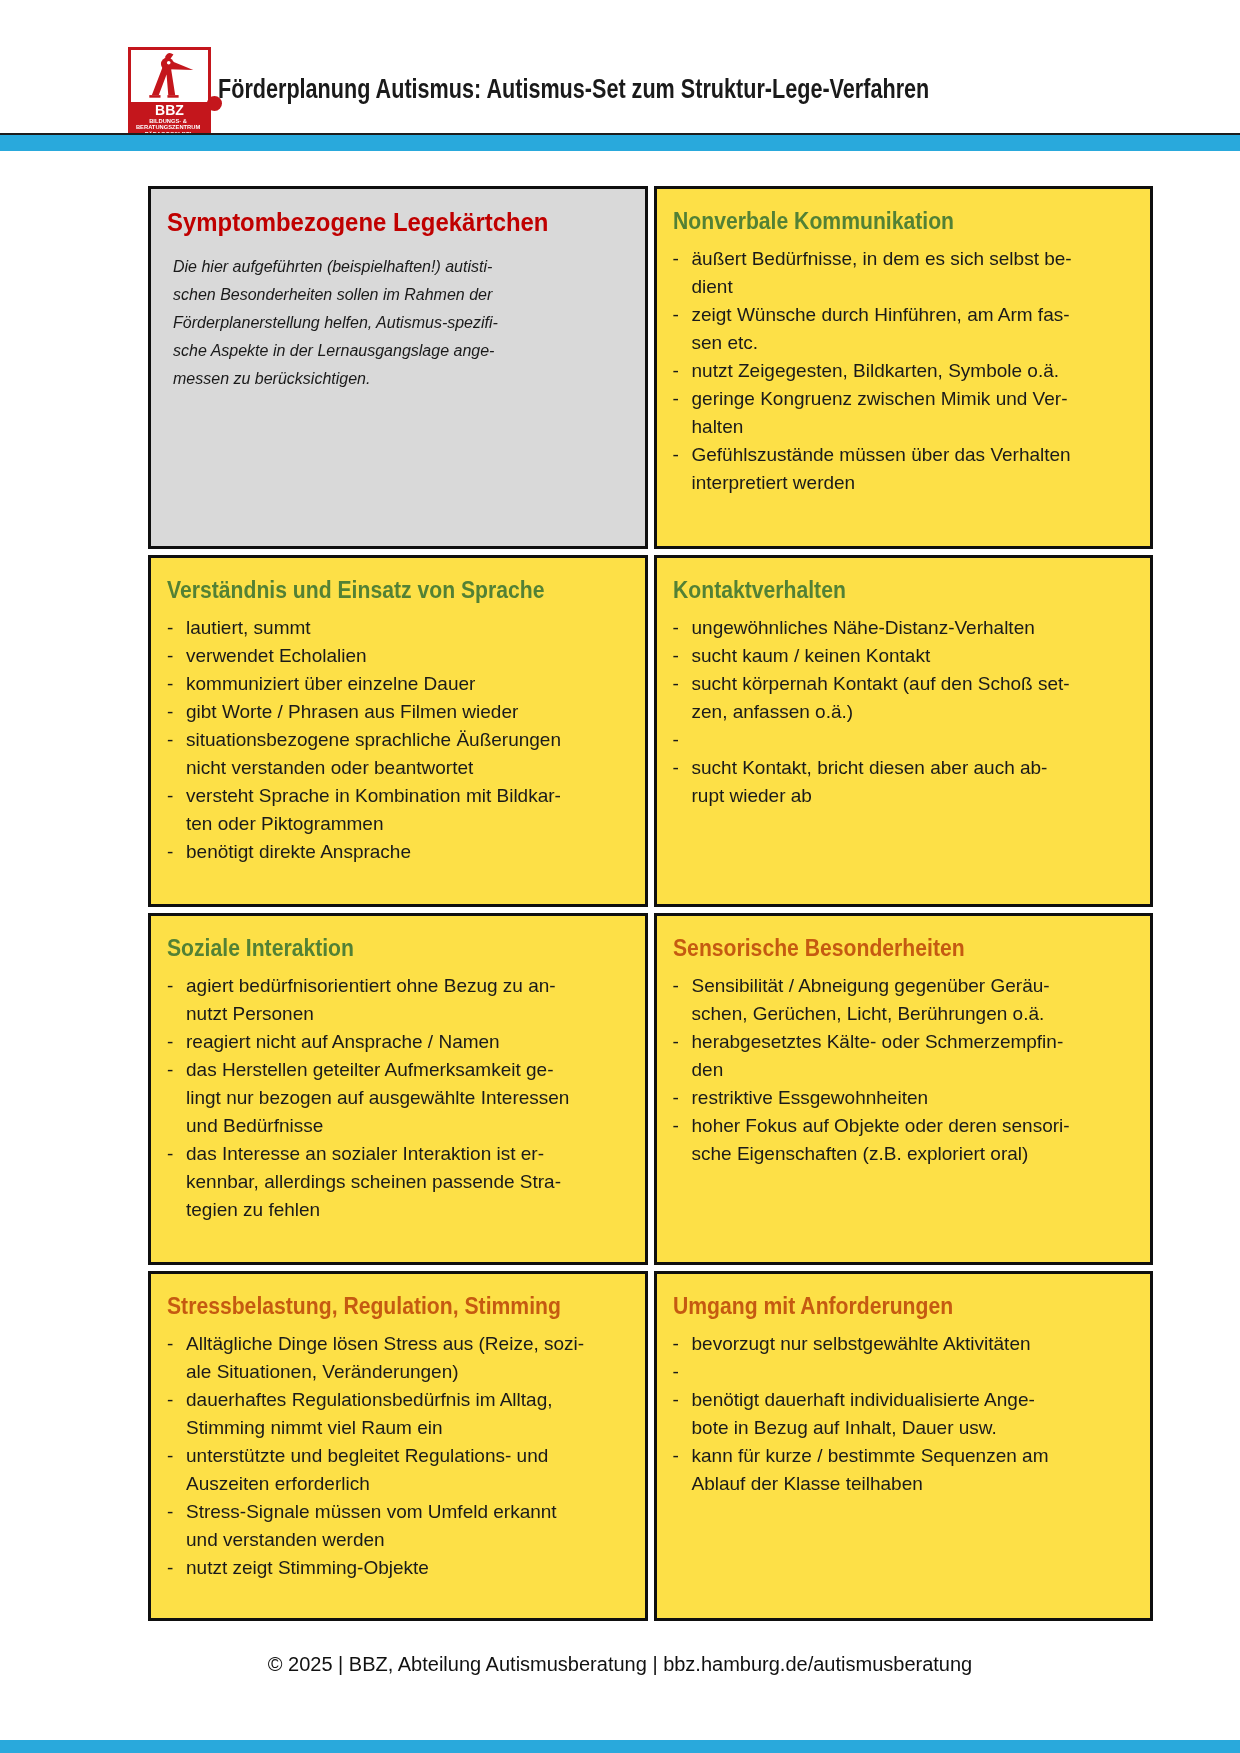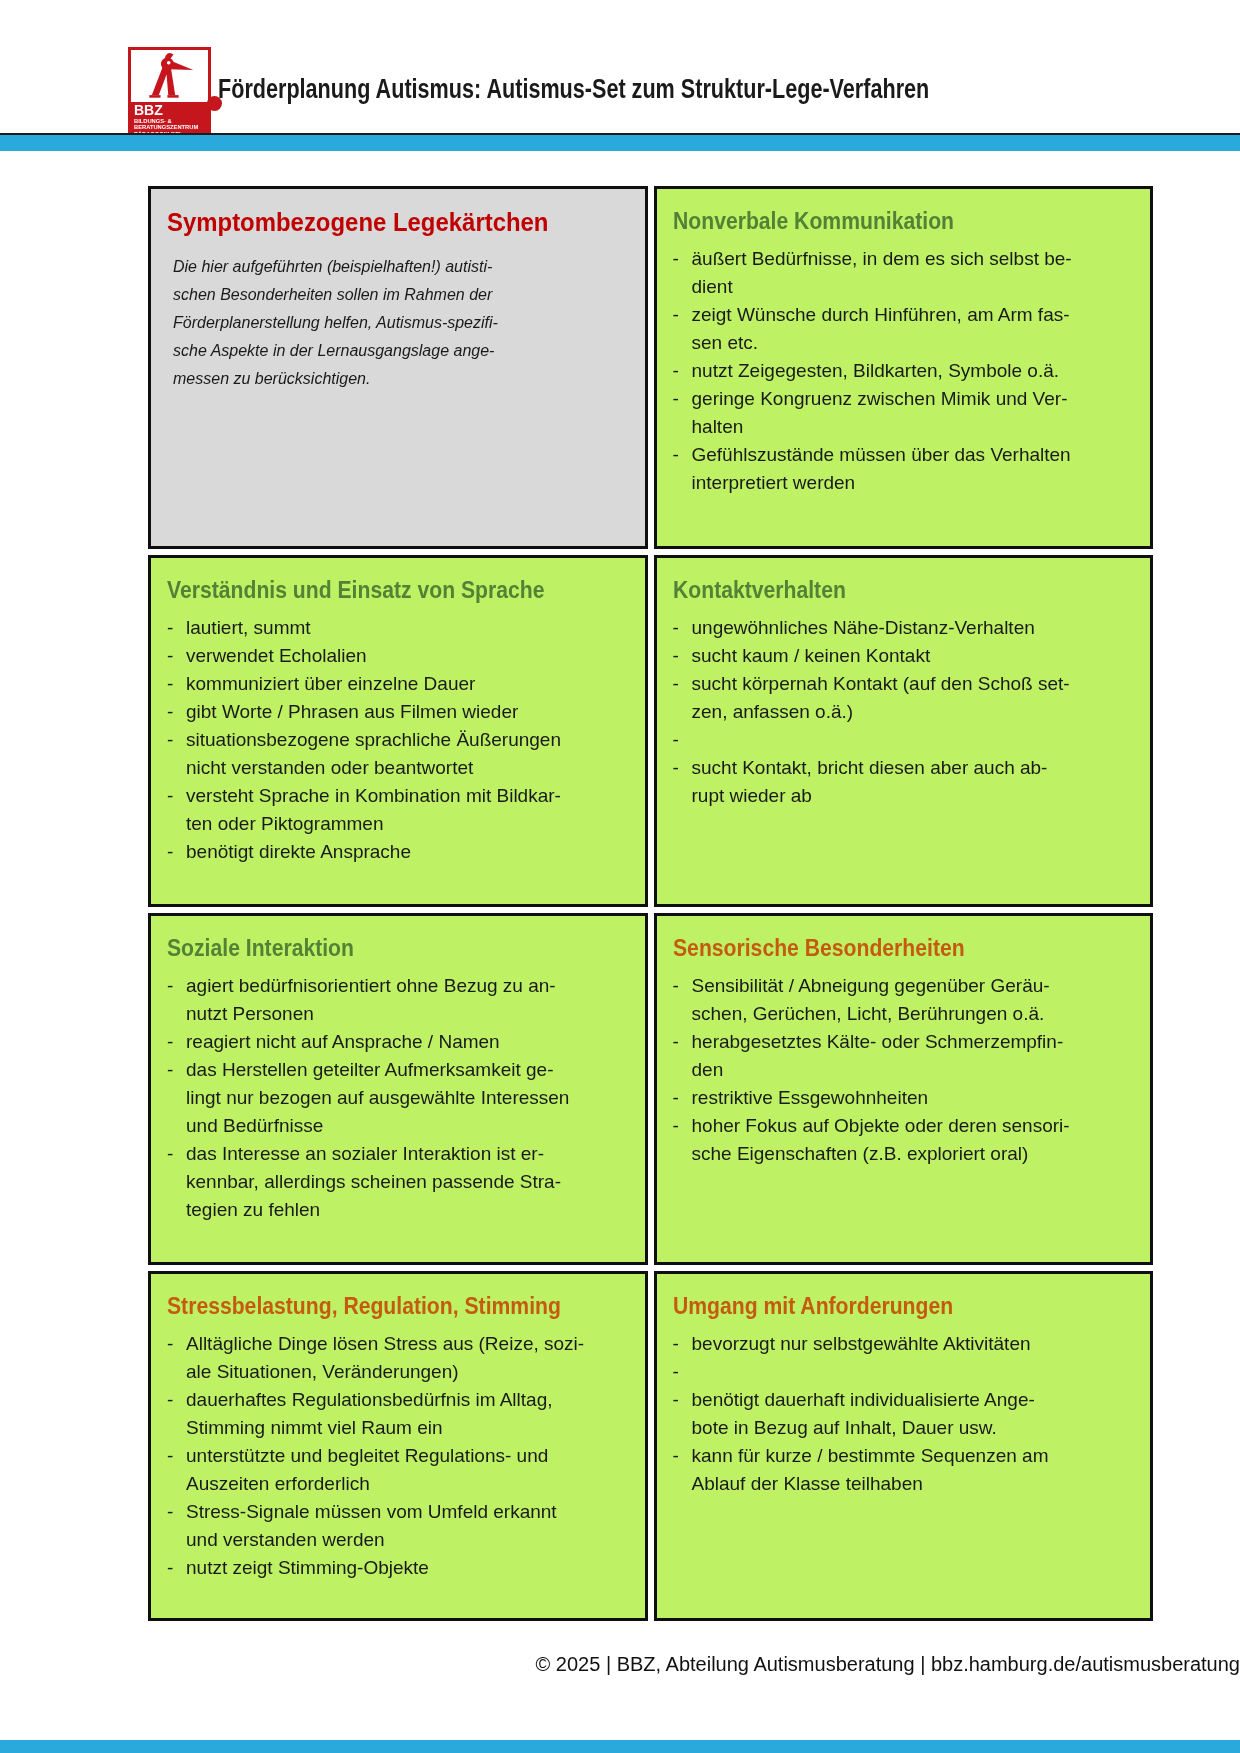--- a/index.html
+++ b/index.html
@@ -7,58 +7,58 @@
   }
   *{box-sizing:border-box;}
   html,body{margin:0;padding:0;}
   body{
     width:1240px;height:1753px;position:relative;background:#fff;
     font-family:"Liberation Sans","DejaVu Sans",sans-serif;color:#1a1a1a;overflow:hidden;
   }
   
   .logo{
     position:absolute;left:128px;top:47px;width:83px;height:91px;
-    border:3px solid var(--logo-red);background:#fff;display:flex;flex-direction:column;
+    border:3px solid var(--logo-red);background:#fff;display:flex;flex-direction:column;text-align:center;
   }
   .logo-bird{flex:1;display:flex;align-items:flex-end;justify-content:center;padding:2px 4px 0 4px;}
   .logo-block{background:var(--logo-red);color:#fff;padding:1px 3px 2px 3px;}
   .logo-acronym{font-weight:bold;font-size:14px;line-height:1.05;}
   .logo-lines{font-size:6px;font-weight:bold;line-height:1.12;transform:scaleX(.96);transform-origin:left;}
   .red-dot{position:absolute;left:207px;top:96px;width:15px;height:15px;border-radius:50%;background:var(--logo-red);}
   .page-title{
     position:absolute;left:218px;top:74px;margin:0;font-size:27px;font-weight:bold;
     white-space:nowrap;transform:scaleX(.8);transform-origin:left top;letter-spacing:0;
   }
   .header-rule{position:absolute;left:0;top:133px;width:1240px;height:2px;background:#1c1c1c;}
   .topbar{position:absolute;left:0;top:135px;width:1240px;height:16px;background:var(--cyan);}
   .bottombar{position:absolute;left:0;bottom:0;width:1240px;height:13px;background:var(--cyan);}
   
   .grid{
     position:absolute;left:148px;top:186px;width:1005px;
     display:grid;grid-template-columns:1fr 1fr;grid-template-rows:363px 352px 352px 350px;gap:6px;
   }
   .card{
-    border:3px solid var(--border);background:#bef264;padding:15px 8px 0 14px;overflow:hidden;
+    border:3px solid var(--border);background:#fde047;padding:15px 8px 0 14px;overflow:hidden;
   }
   .card.shaded{background:var(--card-gray);}
   .card-title{
     margin:4px 0 0 2px;font-size:23px;font-weight:bold;line-height:1.15;
     transform:scaleX(.92);transform-origin:left;white-space:nowrap;
   }
   .card.shaded .card-title{font-size:26px;}
   .card-para{
     margin:15px 2px 0 8px;font-style:italic;font-size:16px;line-height:28px;white-space:pre-line;
   }
   .bullets{list-style:none;margin:11px 0 0 2px;padding:0;}
   .bullets li{display:flex;font-size:19px;line-height:28px;}
   .dash{flex:0 0 19px;width:19px;}
   .btext{white-space:pre-line;}
   
   .footer{
-    position:absolute;left:0;top:1653px;width:1240px;text-align:right;
+    position:absolute;left:0;top:1653px;width:1240px;text-align:center;
     font-size:20px;color:#111;
   }
 </style>
 </head>
 <body>
 
 <div class="page">
 
   <header>
     <div class="logo">

